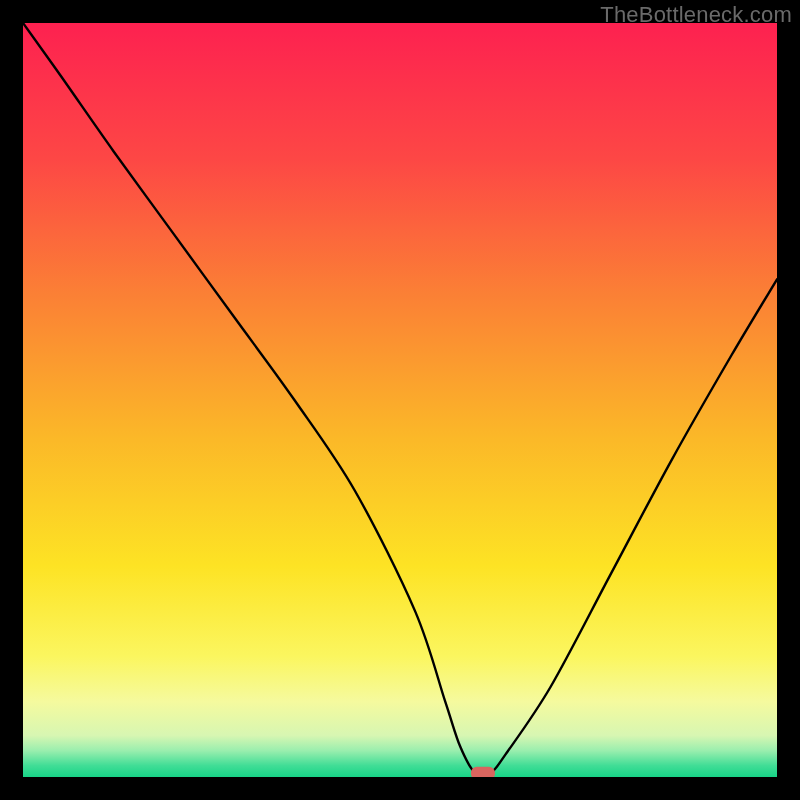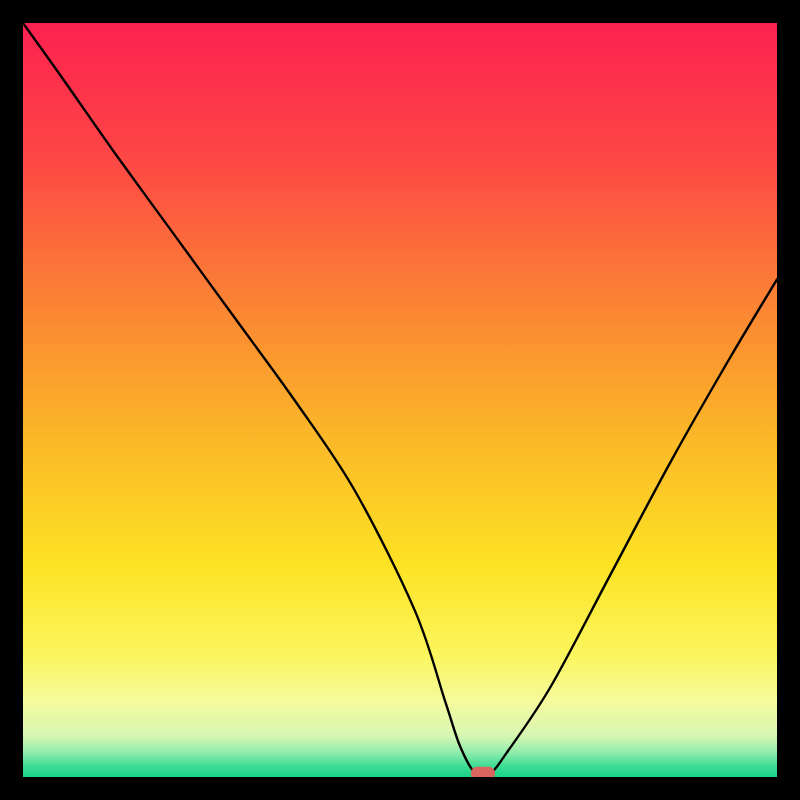--- a/index.html
+++ b/index.html
@@ -38,20 +38,21 @@
   .plot-area svg {
     display: block;
     width: 754px;
     height: 754px;
   }
 </style>
 </head>
 <body>
 
 <div class="frame">
+  <div class="watermark">TheBottleneck.com</div>
 
   <div class="plot-area">
     <svg id="chart-svg" viewBox="0 0 754 754">
       <defs>
         <linearGradient id="bg-grad" x1="0" y1="0" x2="0" y2="1">
             <stop offset="0.00%" stop-color="#fd2150"></stop>
             <stop offset="18.00%" stop-color="#fd4745"></stop>
             <stop offset="36.00%" stop-color="#fb8035"></stop>
             <stop offset="55.00%" stop-color="#fbb828"></stop>
             <stop offset="72.00%" stop-color="#fde324"></stop>

